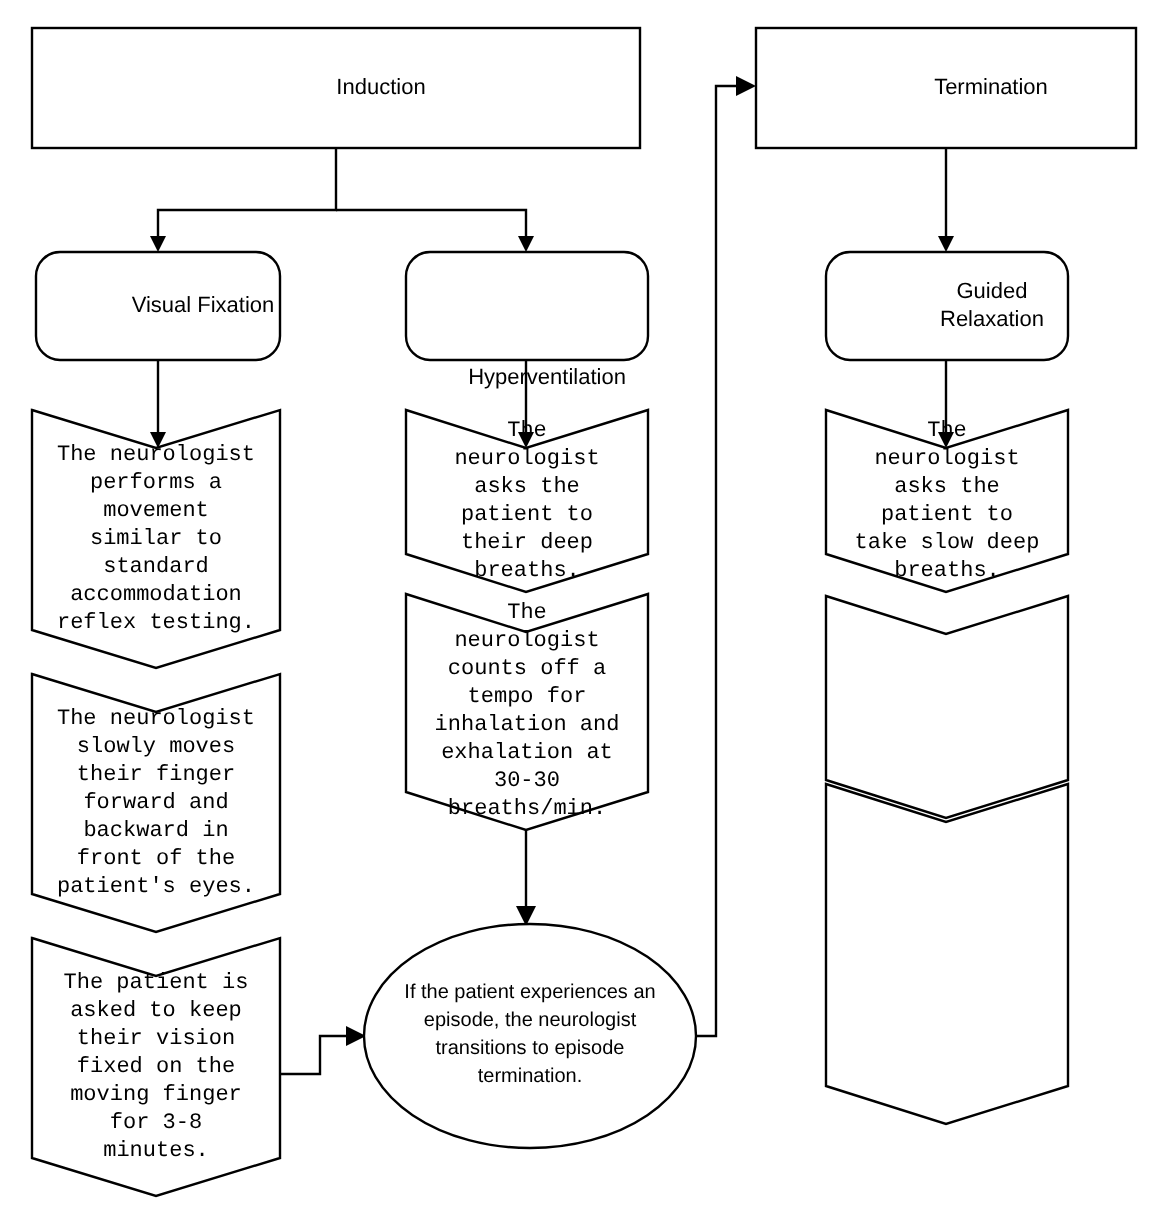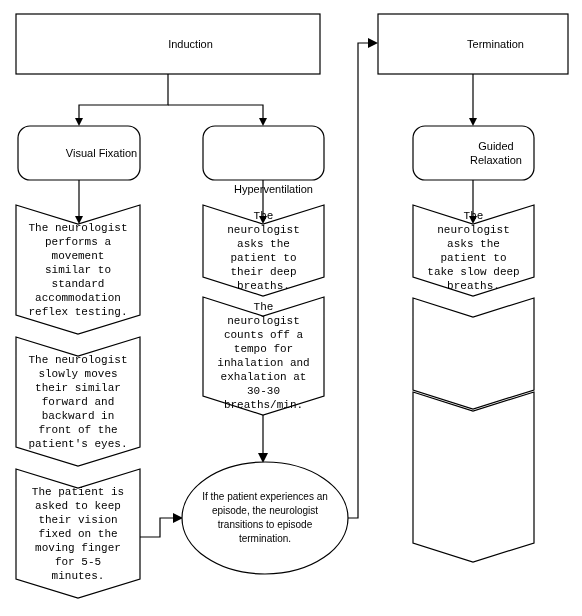--- a/index.html
+++ b/index.html
@@ -142,23 +142,23 @@
   <div class="node-label label-terminal" style="left:378px; top:14px; width:190px; height:60px;">Termination</div>
 
   <div class="node-label label-rounded" style="left:18px; top:126px; width:122px; height:54px;">Visual Fixation</div>
 
   <div class="node-label label-rounded" style="left:203px; top:126px; width:96px; height:54px;margin-top:36px;">Hyperventilation</div>
 
   <div class="node-label label-rounded" style="left:413px; top:126px; width:121px; height:54px;">Guided Relaxation</div>
 
   <div class="node-label label-chevron" style="left:16px; top:224px; width:124px; height:91px;">The neurologist performs a movement similar to standard accommodation reflex testing.</div>
 
-  <div class="node-label label-chevron" style="left:16px; top:356px; width:124px; height:91px;">The neurologist slowly moves their similar forward and backward in front of the patient's eyes.</div>
+  <div class="node-label label-chevron" style="left:16px; top:356px; width:124px; height:91px;">The neurologist slowly moves their finger forward and backward in front of the patient's eyes.</div>
 
-  <div class="node-label label-chevron" style="left:16px; top:488px; width:124px; height:91px;">The patient is asked to keep their vision fixed on the moving finger for 5-5 minutes.</div>
+  <div class="node-label label-chevron" style="left:16px; top:488px; width:124px; height:91px;">The patient is asked to keep their vision fixed on the moving finger for 3-8 minutes.</div>
 
   <div class="node-label label-chevron" style="left:203px; top:224px; width:121px; height:53px;">The neurologist asks the patient to their deep breaths.</div>
 
   <div class="node-label label-chevron" style="left:203px; top:316px; width:121px; height:80px;">The neurologist counts off a tempo for inhalation and exhalation at 30-30 breaths/min.</div>
 
   <div class="node-label label-ellipse" style="left:182px; top:462px; width:166px; height:112px;">If the patient experiences an episode, the neurologist transitions to episode termination.</div>
 
   <div class="node-label label-chevron" style="left:413px; top:224px; width:121px; height:53px;">The neurologist asks the patient to take slow deep breaths.</div>
 
 

